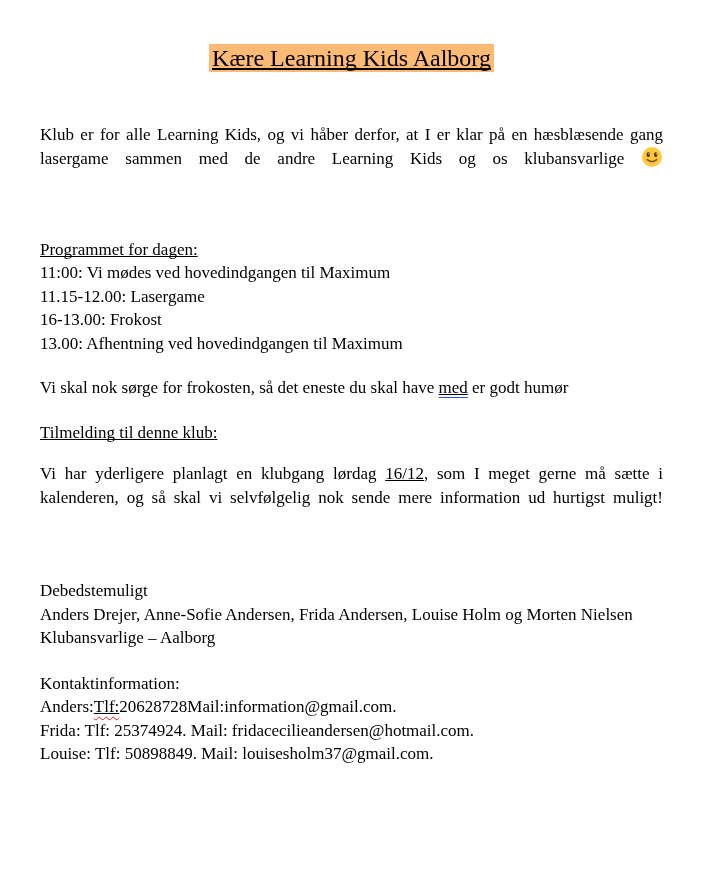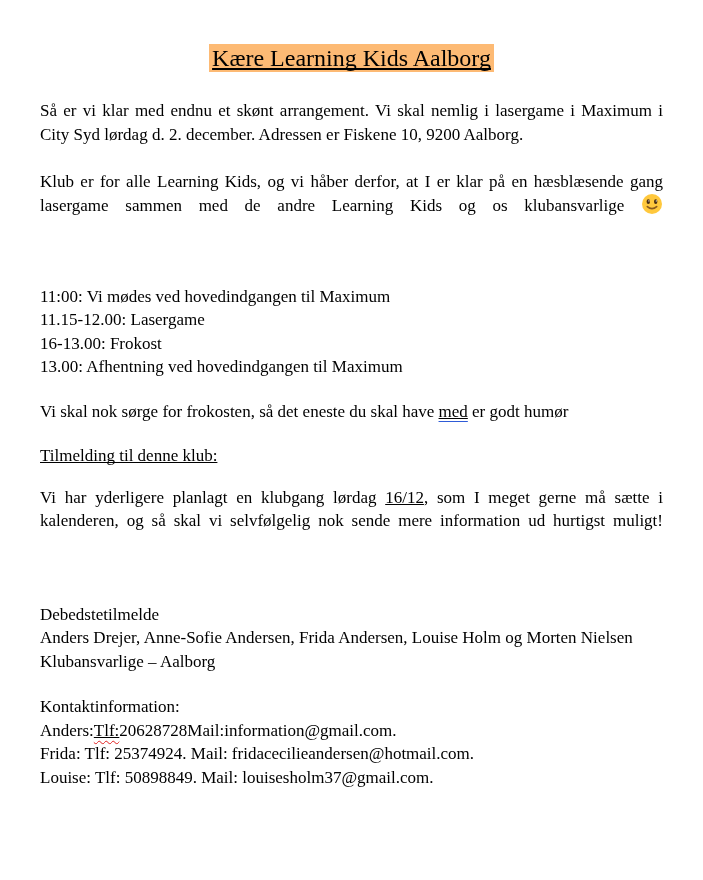--- a/index.html
+++ b/index.html
@@ -34,38 +34,38 @@
 <body>
 
 <div class="page">
 
   <div class="title-row">
     <span class="title-hl">Kære Learning Kids Aalborg</span>
   </div>
 
   <div class="sp" style="height:23px"></div>
 
-  <p class="just">Så er vi klar med endnu et skønt arrangement. Vi skal nemlig i lasergame i Maximum i City Syd lørdag d. 2. december. Adressen er Fiskene 10, 9200 Aalborg.</p>
 
   <div class="sp" style="height:23.5px"></div>
 
   <p class="just-all">
     <span>Klub er for alle Learning Kids, og vi håber derfor, at I er klar på en hæsblæsende gang lasergame sammen med de andre Learning Kids og os klubansvarlige</span>
     <span><svg class="emoji-svg" width="22" height="22" viewBox="0 0 22 22">
           <circle cx="11" cy="11" r="10" fill="#FFC83D"></circle>
           <ellipse cx="7.3" cy="8.7" rx="1.7" ry="2.4" fill="#4a2e12"></ellipse>
           <ellipse cx="14.7" cy="8.7" rx="1.7" ry="2.4" fill="#4a2e12"></ellipse>
           <circle cx="7.9" cy="7.9" r="0.6" fill="#ffffff"></circle>
           <circle cx="15.3" cy="7.9" r="0.6" fill="#ffffff"></circle>
           <path d="M6.3 13.6 Q11 17.6 15.7 13.6" stroke="#8a5a1d" stroke-width="1.6" fill="none" stroke-linecap="round"></path>
         </svg></span>
   </p>
 
   <div class="sp" style="height:67px"></div>
 
+  <div class="line"><span class="u">Programmet for dagen:</span></div>
   <div class="line">11:00: Vi mødes ved hovedindgangen til Maximum</div>
   <div class="line">11.15-12.00: Lasergame</div>
   <div class="line">16-13.00: Frokost</div>
   <div class="line">13.00: Afhentning ved hovedindgangen til Maximum</div>
 
   <div class="sp" style="height:21px"></div>
 
   <p><span>Vi skal nok sørge for frokosten, så det eneste du skal have </span><span class="u"><span class="u-blue">med</span></span><span> er godt humør</span></p>
 
   <div class="sp" style="height:21px"></div>
@@ -74,21 +74,21 @@
 
   <div class="sp" style="height:18px"></div>
 
   <p class="just-all"><span>Vi har yderligere planlagt en klubgang lørdag </span><span class="u">16/12</span><span>, som I meget gerne må sætte i kalenderen, og så skal vi selvfølgelig nok sende mere information ud hurtigst muligt!</span></p>
 
   <div class="sp" style="height:70px"></div>
 
   <div class="spread">
     <span>De</span>
     <span>bedste</span>
-    <span>tilmelde</span>
+    <span>muligt</span>
   </div>
   <div class="line just">Anders Drejer, Anne-Sofie Andersen, Frida Andersen, Louise Holm og Morten Nielsen</div>
   <div class="line">Klubansvarlige – Aalborg</div>
 
   <div class="sp" style="height:22px"></div>
 
   <div class="line">Kontaktinformation:</div>
   <div class="spread">
     <span>Anders:</span>
     <span class="u"><span class="wavy-red">Tlf:</span></span>

